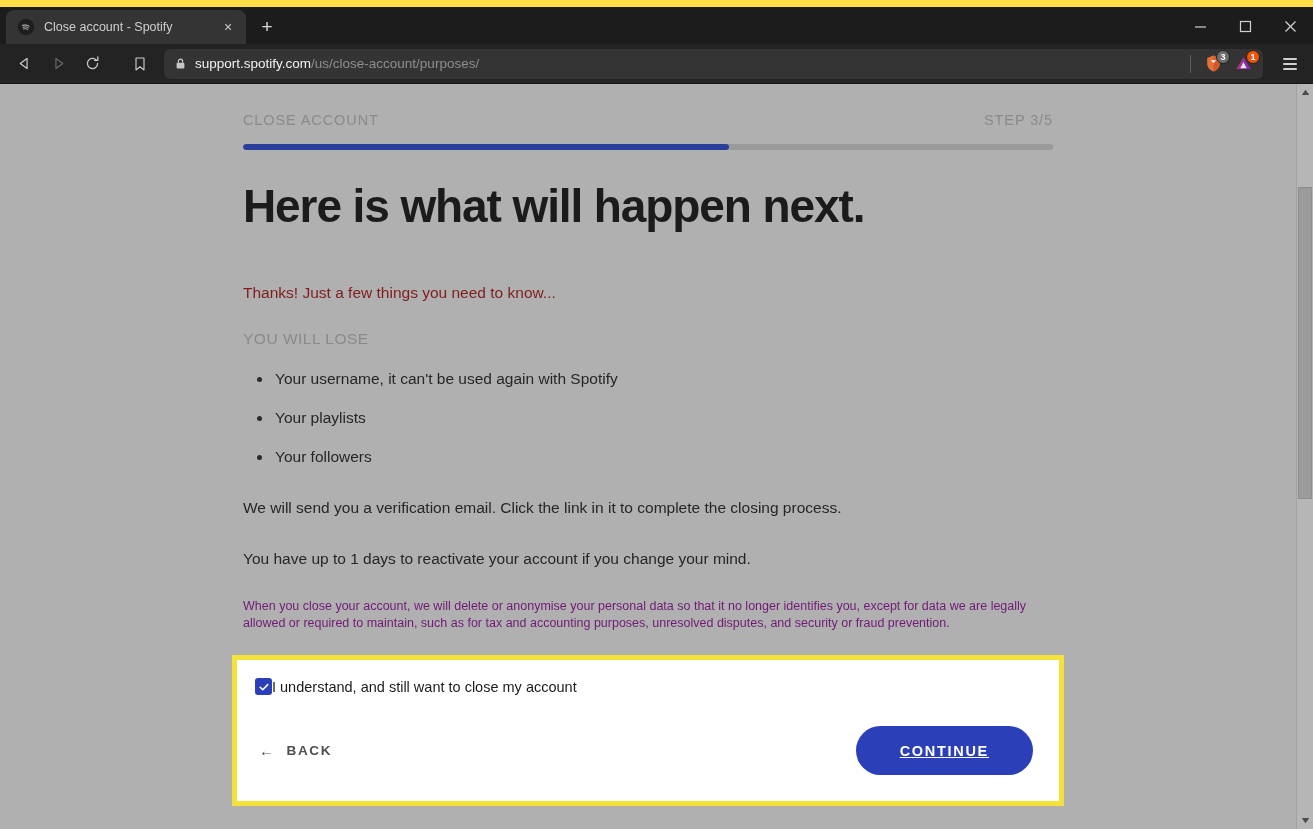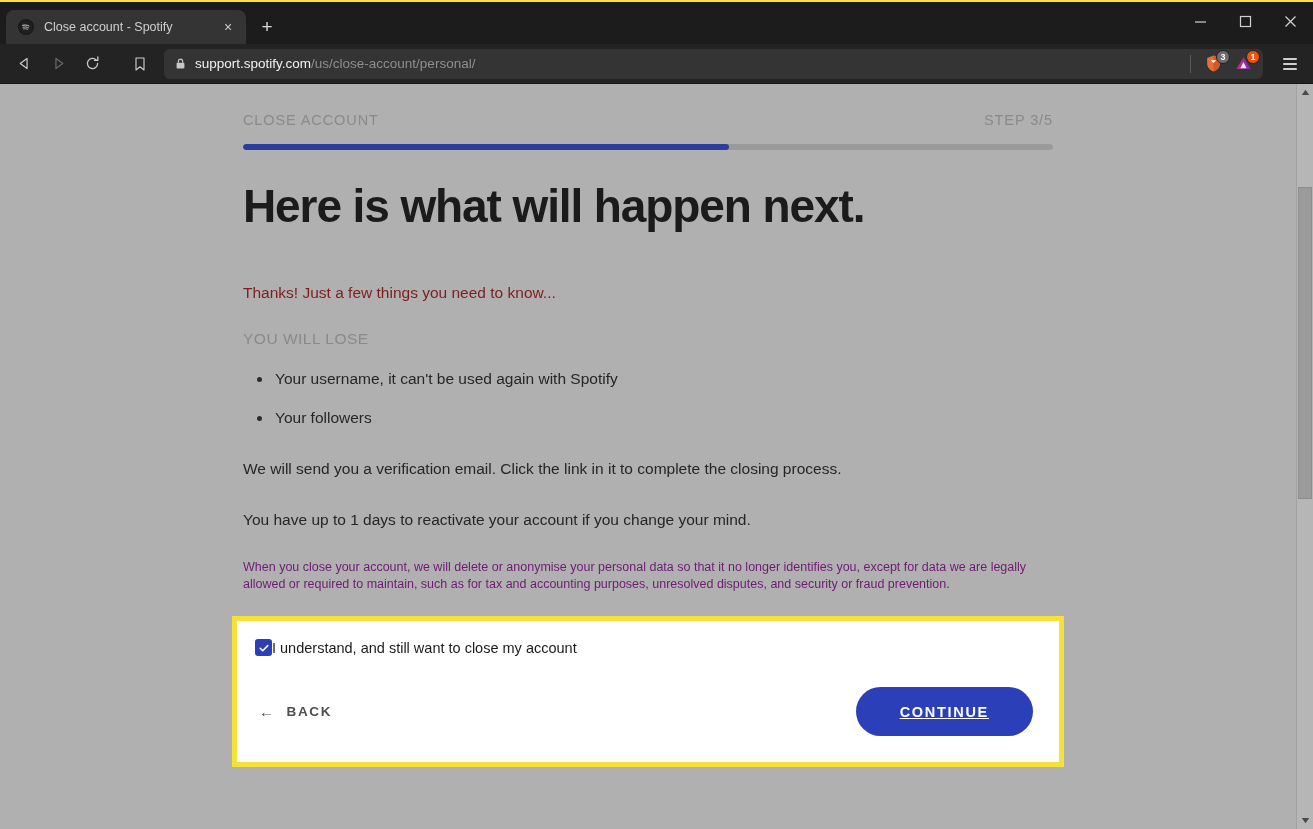--- a/index.html
+++ b/index.html
@@ -15,21 +15,21 @@
     width: 1313px; height: 829px;
     display: flex; flex-direction: column;
     background: #232323;
   }
 
   .titlebar {
     height: 44px;
     background: #1c1c1c;
     display: flex; align-items: flex-end;
     position: relative;
-    border-top: 2px solid #fde047;
+    border-top: 7px solid #fde047;
   }
 
   .tabstrip { display: flex; align-items: flex-end; height: 100%; padding-left: 6px; }
 
   .tab {
     height: 34px;
     min-width: 240px;
     background: #343434;
     border-radius: 8px 8px 0 0;
     display: flex; align-items: center;
@@ -325,21 +325,21 @@
         </svg>
     </div>
 
     <div class="urlbar">
       <span class="lock">
         <svg width="13" height="13" viewBox="0 0 16 16">
           <rect x="3.2" y="7" width="9.6" height="7" rx="1.2" fill="currentColor"></rect>
           <path d="M5.4 7V5.1a2.6 2.6 0 0 1 5.2 0V7" fill="none" stroke="currentColor" stroke-width="1.5"></path>
         </svg>
       </span>
-      <span class="url-text"><span>support.spotify.com</span><span class="path">/us/close-account/personal/</span></span>
+      <span class="url-text"><span>support.spotify.com</span><span class="path">/us/close-account/purposes/</span></span>
       <span class="url-right">
         <span class="url-sep"></span>
         <span class="ext-icon">
           <svg width="19" height="19" viewBox="0 0 24 24">
             <path d="M12 2l8 3v7c0 5-3.6 8.6-8 10-4.4-1.4-8-5-8-10V5z" fill="#e6703a"></path>
             <path d="M12 2l8 3v7c0 5-3.6 8.6-8 10z" fill="#d1592a"></path>
             <path d="M8.5 8h7l-3.5 3.5z" fill="#fff"></path>
           </svg>
           <span class="badge gray">3</span>
         </span>
@@ -375,20 +375,21 @@
         </div>
 
         <h1 class="headline">Here is what will happen next.</h1>
 
         <p class="intro">Thanks! Just a few things you need to know...</p>
 
         <div class="subhead">YOU WILL LOSE</div>
 
         <ul class="lose" id="lose-list">
           <li>Your username, it can't be used again with Spotify</li>
+          <li>Your playlists</li>
           <li>Your followers</li>
         </ul>
 
         <p class="body">We will send you a verification email. Click the link in it to complete the closing process.</p>
         <p class="body">You have up to 1 days to reactivate your account if you change your mind.</p>
 
         <p class="legal">When you close your account, we will delete or anonymise your personal data so that it no longer identifies you, except for data we are legally allowed or required to maintain, such as for tax and accounting purposes, unresolved disputes, and security or fraud prevention.</p>
 
         <div class="action-wrap">
           <div class="action-card">

